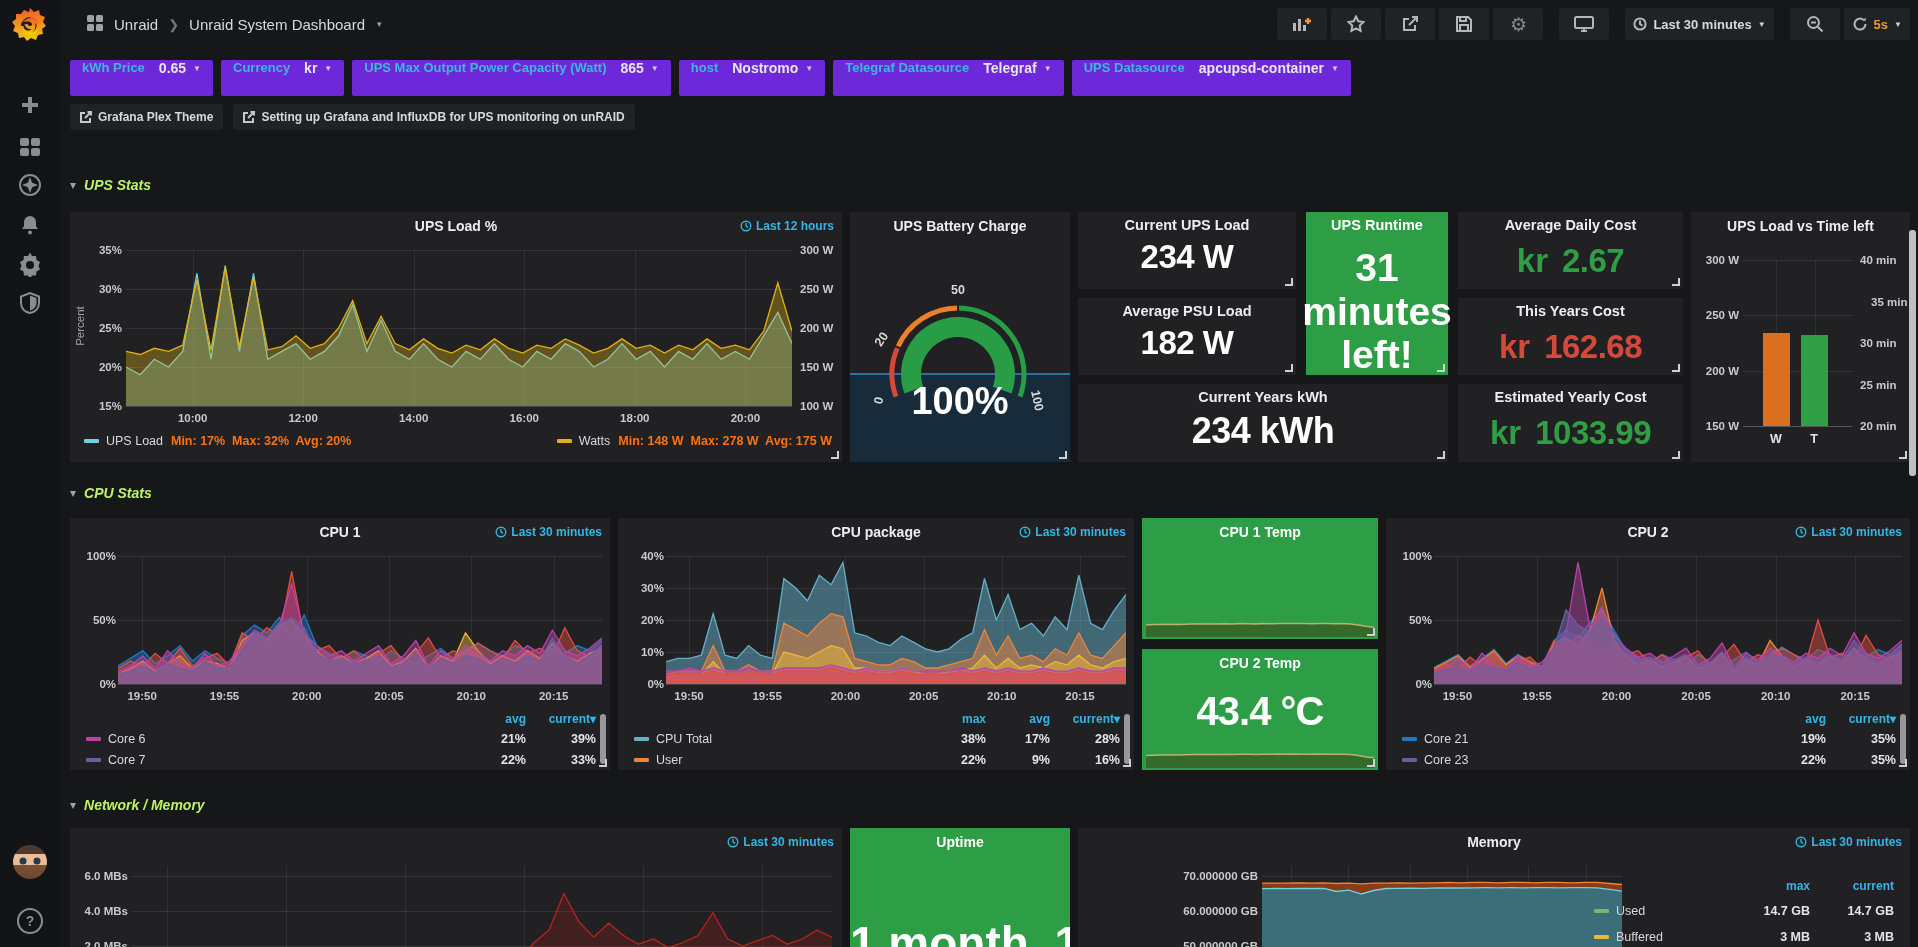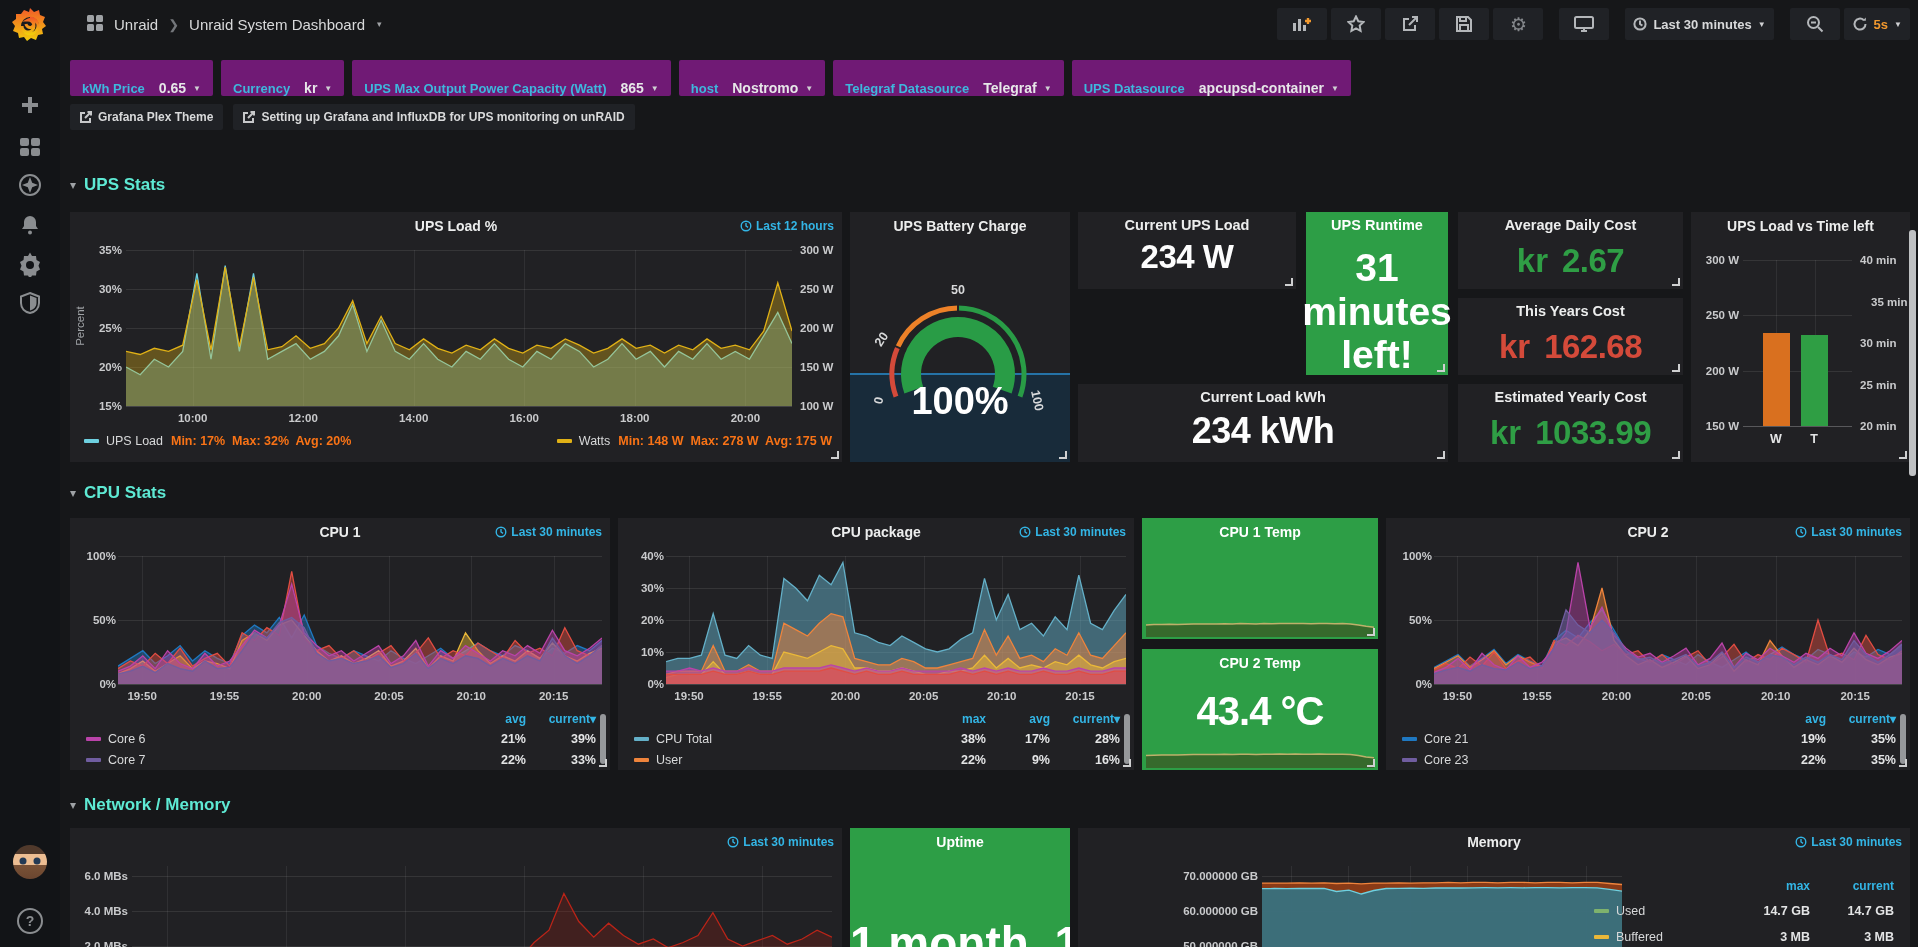--- a/index.html
+++ b/index.html
@@ -28,34 +28,34 @@
   .chip{height:32px;min-width:34px;background:#202226;border-radius:2px;display:flex;align-items:center;
         justify-content:center;padding:0 8px;cursor:pointer;color:#b4b7ba;font-size:13px;gap:6px;}
   .chip svg{stroke:#b4b7ba;fill:none;stroke-width:2;}
   .gapL{margin-left:12px;}
   .timechip{font-weight:bold;color:#d8d9da;}
   .orange{color:#f2992e;font-weight:bold;}
   .caret2{font-size:8px;color:#cfd0d2;}
   
   .submenu{padding:12px 8px 0 10px;}
   .vars{display:flex;gap:8px;}
-  .varchip{height:36px;background:#701a75;border-radius:2px;display:flex;align-items:flex-end;padding:0 12px;gap:14px;}
+  .varchip{height:36px;background:#6d28d9;border-radius:2px;display:flex;align-items:flex-start;padding:0 12px;gap:14px;}
   .varlabel{color:#3eb7dd;font-size:13px;font-weight:bold;white-space:nowrap;}
   .varvalue{color:#e6e7e8;font-size:14px;font-weight:bold;display:flex;align-items:center;gap:7px;cursor:pointer;white-space:nowrap;}
   .varchip.grow{flex:1;padding-right:4px;}
   .varinput{flex:1;height:28px;background:#0f1114;border:none;color:#e6e7e8;font-size:14px;font-weight:bold;
             padding:0 10px;font-family:"Liberation Sans",sans-serif;}
   .linksrow{display:flex;gap:10px;margin-top:8px;}
   .dashlink{height:26px;background:#202226;border-radius:2px;display:flex;align-items:center;padding:0 10px;gap:6px;
             font-size:12px;font-weight:bold;color:#d8d9da;cursor:pointer;}
   .dashlink svg{stroke:#c7c8ca;fill:none;stroke-width:2;}
   
   .secthead{display:flex;align-items:center;gap:8px;margin-left:10px;height:22px;cursor:pointer;}
   .secthead .chev{color:#9fa2a5;font-size:12px;}
-  .secthead .stitle{font-size:17px;font-weight:bold;color:#5eead4;}
+  .secthead .stitle{font-size:14px;font-weight:bold;color:#bef264;font-style:italic;}
   .sect1{margin-top:44px;} .sect2{margin-top:20px;} .sect3{margin-top:24px;}
   .prow{display:flex;gap:8px;margin:16px 8px 0 10px;}
   .prow2{margin-top:14px;} .prow3{margin-top:12px;}
   .panel{position:relative;background:#212124;}
   .ptitle{height:26px;line-height:28px;text-align:center;font-weight:bold;font-size:14px;color:#eceded;cursor:pointer;}
   .timelink{position:absolute;right:8px;top:7px;color:#33b5e5;font-size:12px;font-weight:bold;display:flex;
             align-items:center;gap:4px;cursor:pointer;z-index:3;}
   .timelink svg{stroke:#33b5e5;fill:none;stroke-width:1.6;}
   .rc{position:absolute;right:3px;bottom:3px;width:6px;height:6px;border-right:2px solid #cfd0d1;
       border-bottom:2px solid #cfd0d1;cursor:nwse-resize;z-index:4;}
@@ -413,30 +413,35 @@
           <i class="rc"></i>
         </div>
         <div class="stat" style="grid-column:3">
           <div class="ptitle">Average Daily Cost</div>
           <div class="valwrap">
               <span class="pref green">kr</span>
             <span class="val green">2.67</span>
             </div>
           <i class="rc"></i>
         </div>
+        <div class="stat" style="grid-row:2;grid-column:1">
+          <div class="ptitle">Average PSU Load</div>
+          <div class="val">182 W</div>
+          <i class="rc"></i>
+        </div>
         <div class="stat" style="grid-row:2;grid-column:3">
           <div class="ptitle">This Years Cost</div>
           <div class="valwrap">
               <span class="pref red">kr</span>
             <span class="val red">162.68</span>
             </div>
           <i class="rc"></i>
         </div>
         <div class="stat" style="grid-row:3;grid-column:1/3">
-          <div class="ptitle">Current Load kWh</div>
+          <div class="ptitle">Current Years kWh</div>
           <div class="val" style="font-size:36px">234 kWh</div>
           <i class="rc"></i>
         </div>
         <div class="stat" style="grid-row:3;grid-column:3">
           <div class="ptitle">Estimated Yearly Cost</div>
           <div class="valwrap">
               <span class="pref green">kr</span>
             <span class="val green">1033.99</span>
             </div>
           <i class="rc"></i>

